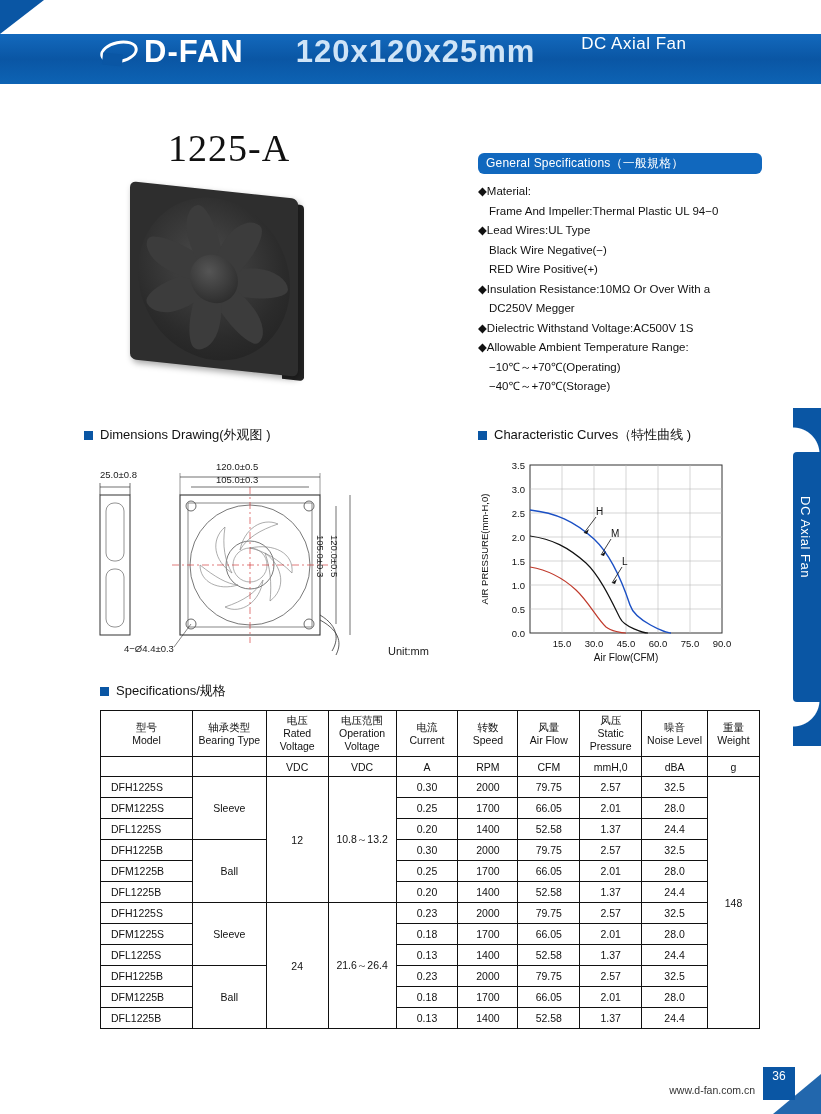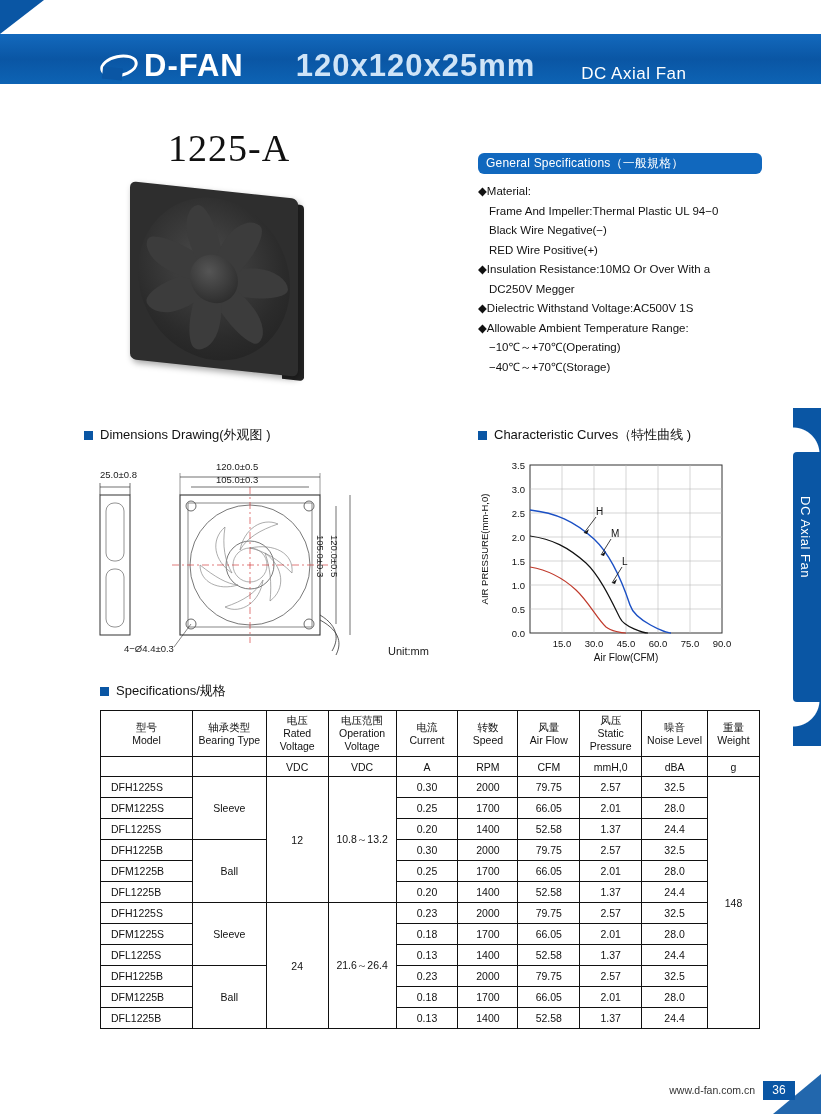--- a/index.html
+++ b/index.html
@@ -11,21 +11,21 @@
     color:#1a1a1a;
     position:relative;
     overflow:hidden;
   }
 
   
   .header {
     position:absolute; top:34px; left:0; width:821px; height:50px;
     background:#0a5fb0;
     background:linear-gradient(180deg,#1369bd 0%, #0a56a4 50%, #0d63b4 100%);
-    display:flex; align-items:flex-end;
+    display:flex; align-items:flex-start;
   }
   .logo-wrap { display:flex; align-items:center; margin-left:100px; }
   .logo-ellipse {
     width:38px; height:22px; border:3px solid #ffffff; border-radius:50%;
     transform:rotate(-12deg); margin-right:6px; position:relative;
   }
   .logo-ellipse:after{
     content:""; position:absolute; left:-2px; top:8px; width:20px; height:12px;
     background:#0a56a4; transform:rotate(18deg);
   }
@@ -138,21 +138,21 @@
   .side-curve-bot{
     position:absolute; right:0; top:700px; width:28px; height:46px;
     background:radial-gradient(circle at 0% 0%, transparent 26px, #0a56a4 27px);
   }
 
   
   .footer-url {
     position:absolute; right:66px; bottom:18px; font-size:10.5px; color:#333;
   }
   .page-num {
-    position:absolute; right:26px; bottom:14px; width:32px; height:19px;
+    position:absolute; right:26px; bottom:14px; width:32px; height:33px;
     background:#0a56a4; color:#fff; font-size:12px; text-align:center; line-height:19px;
   }
   .corner-tl{ position:absolute; left:0; top:0; width:44px; height:34px; background:#0a56a4;
     clip-path:polygon(0 0, 100% 0, 0 100%); }
   .corner-br{ position:absolute; right:0; bottom:0; width:48px; height:40px;
     background:#0a56a4; clip-path:polygon(100% 0,100% 100%,0 100%); opacity:.9;}
 </style>
 </head>
 <body>
 
@@ -180,20 +180,21 @@
     <div class="blade" style="transform:rotate(255deg)"></div>
     <div class="blade" style="transform:rotate(306deg)"></div>
     <div class="fan-hub"></div>
   </div>
 </div>
 
 <div class="gs-bar">General Specifications（一般規格）</div>
 <div class="gs-list">
   <div>◆Material:</div>
   <div class="ind">Frame And Impeller:Thermal Plastic UL 94−0</div>
+  <div>◆Lead Wires:UL Type</div>
   <div class="ind">Black Wire Negative(−)</div>
   <div class="ind">RED Wire Positive(+)</div>
   <div>◆Insulation Resistance:10MΩ Or Over With a</div>
   <div class="ind">DC250V Megger</div>
   <div>◆Dielectric Withstand Voltage:AC500V 1S</div>
   <div>◆Allowable Ambient Temperature Range:</div>
   <div class="ind">−10℃～+70℃(Operating)</div>
   <div class="ind">−40℃～+70℃(Storage)</div>
 </div>
 

